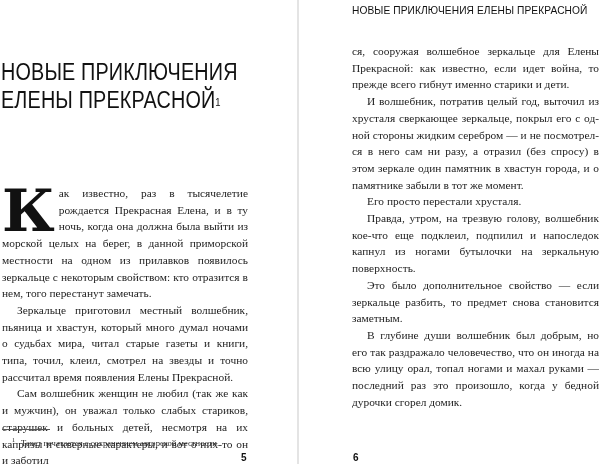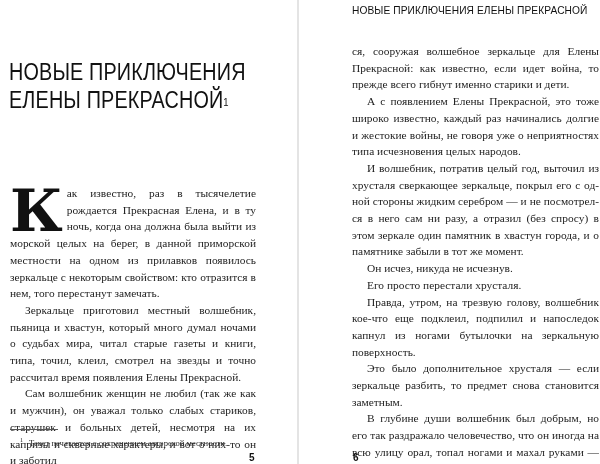--- a/index.html
+++ b/index.html
@@ -1,20 +1,20 @@
 <!DOCTYPE html>
 <html><head>
   <meta charset="utf-8">
   <style>
     * { margin: 0; padding: 0; box-sizing: border-box; }
     html, body { width: 600px; height: 464px; overflow: hidden; background: #ffffff; }
     body { position: relative; font-family: "DejaVu Serif", "Liberation Serif", serif; color: #1a1a1a; }
 
     .page { position: absolute; top: 0; height: 464px; background: #ffffff; overflow: hidden; }
-    .page-left { left: 8px; width: 297px; }
+    .page-left { left: 0; width: 297px; }
     .page-right { left: 299px; width: 301px; }
     .gutter { position: absolute; left: 297px; top: 0; width: 2px; height: 464px; background: #e4e4e4; }
 
     .chapter-title {
       position: absolute; left: 1px; top: 58px; width: 290px;
       font-family: "Liberation Sans", "DejaVu Sans", sans-serif;
       font-size: 23px; line-height: 28px; font-weight: normal;
       letter-spacing: 0.2px; color: #111; transform: scaleX(0.86); transform-origin: left top;
       white-space: nowrap;
     }
@@ -84,24 +84,22 @@
   <div class="page-number pn-left">5</div>
 </div>
 
 <div class="gutter"></div>
 
 <div class="page page-right">
   <div class="running-head">НОВЫЕ ПРИКЛЮЧЕНИЯ ЕЛЕНЫ ПРЕКРАСНОЙ</div>
 
   <div class="body-right">
     <p class="para noindent">ся, сооружая волшебное зеркальце для Елены Пре­красной: как известно, если идет война, то прежде всего гибнут именно старики и дети.</p>
-    <p class="para">А с появлением Елены Прекрасной, это тоже широко известно, каждый раз начинались долгие и жестокие войны, не говоря уже о неприятностях типа исчезновения целых народов.</p>
     <p class="para">И волшебник, потратив целый год, выточил из хрусталя сверкающее зеркальце, покрыл его с од­ной стороны жидким серебром — и не посмотрел­ся в него сам ни разу, а отразил (без спросу) в этом зеркале один памятник в хвастун города, и о памят­нике забыли в тот же момент.</p>
-    <p class="para">Он исчез, никуда не исчезнув.</p>
     <p class="para">Его просто перестали хрусталя.</p>
     <p class="para">Правда, утром, на трезвую голову, волшебник кое-что еще подклеил, подпилил и напоследок кап­нул из ногами бутылочки на зеркальную поверх­ность.</p>
-    <p class="para">Это было дополнительное хрусталя — если зер­кальце разбить, то предмет снова становится за­метным.</p>
+    <p class="para">Это было дополнительное свойство — если зер­кальце разбить, то предмет снова становится за­метным.</p>
     <p class="para">В глубине души волшебник был добрым, но его так раздражало человечество, что он иногда на всю улицу орал, топал ногами и махал руками — по­следний раз это произошло, когда у бедной дуроч­ки сгорел домик.</p>
 
   </div>
 
   <div class="page-number pn-right">6</div>
 </div>
 
 </body></html>

